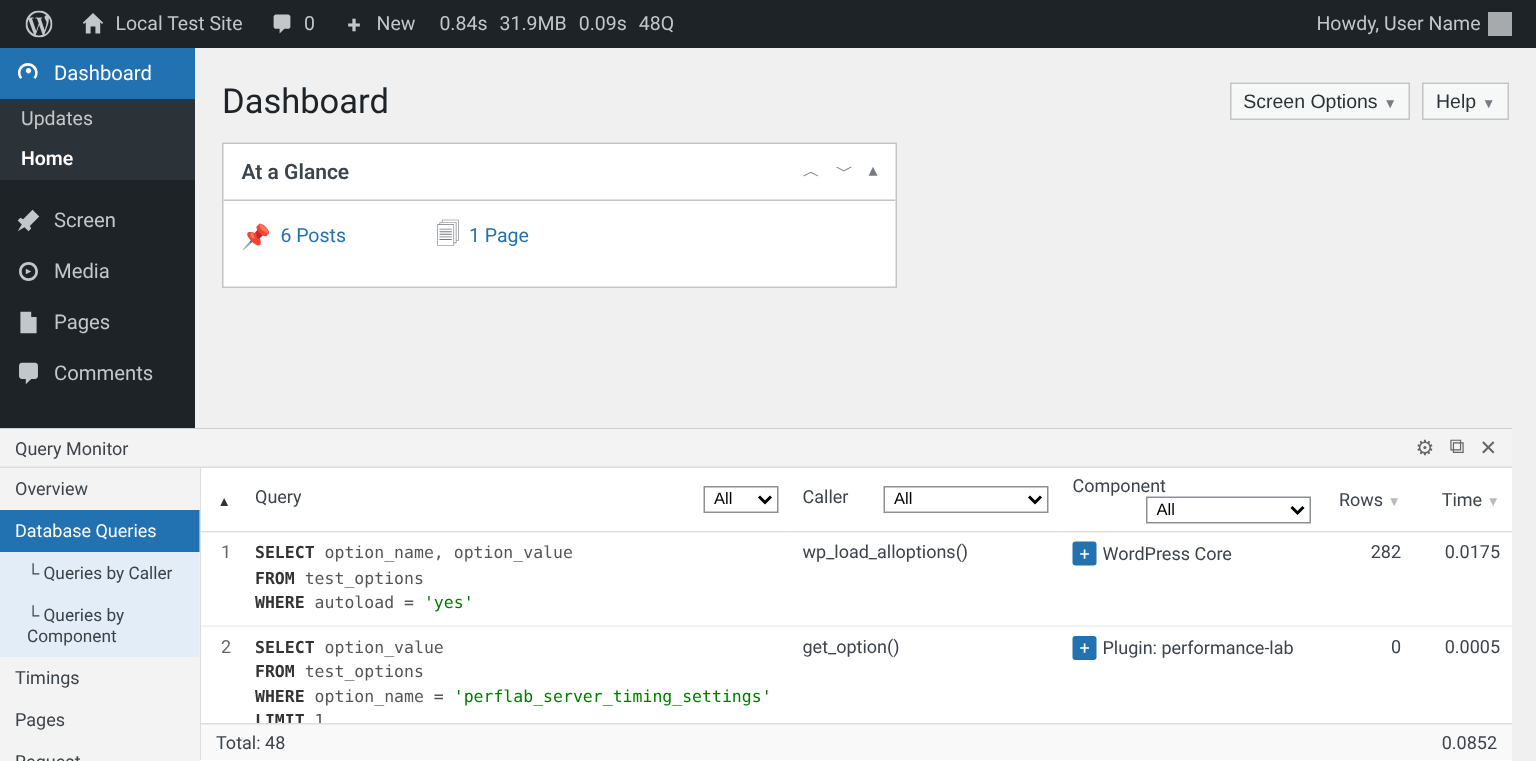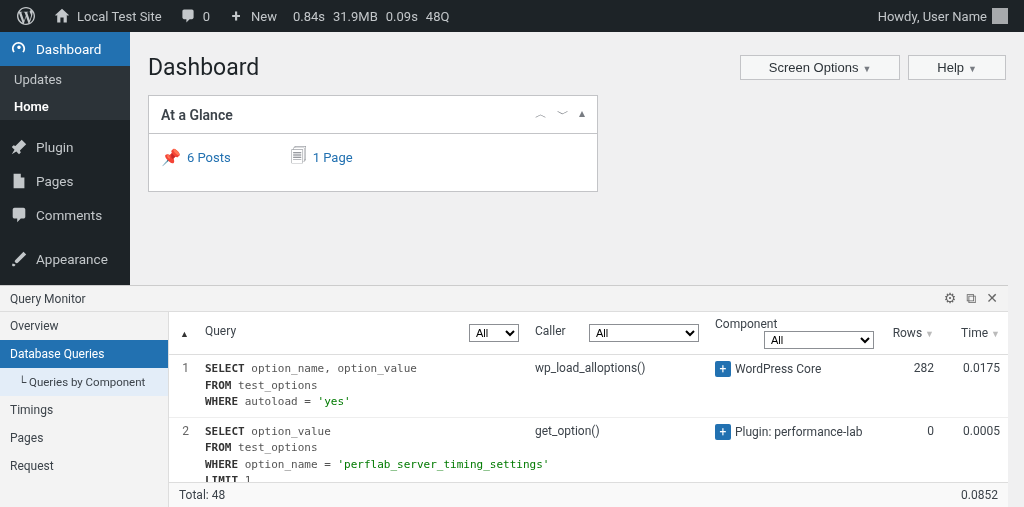--- a/index.html
+++ b/index.html
@@ -22,21 +22,21 @@
 .submenu .menu-item { padding: 6px 12px 6px 14px; font-size: 13px; }
 .submenu .menu-item.current-sub { color: #fff; font-weight: 600; background: transparent; }
 .menu-sep { height: 10px; }
 .menu-icon { width: 18px; height: 18px; display: inline-flex; align-items: center; justify-content: center; }
 
 
 .content { flex: 1; padding: 0 18px; position: relative; overflow: auto; }
 .header-row { display: flex; justify-content: space-between; align-items: center; padding: 22px 0 14px; }
 .page-title { font-size: 23px; font-weight: 400; color: #1d2327; }
 .header-actions { display: flex; gap: 8px; }
-.panel-btn { background: #f6f7f7; border: 1px solid #c3c4c7; padding: 4px 28px; font-size: 13px; cursor: pointer; color: #2c3338; }
+.panel-btn { background: #f6f7f7; border: 1px solid #c3c4c7; padding: 4px 8px; font-size: 13px; cursor: pointer; color: #2c3338; }
 .panel-btn .tri { font-size: 9px; color: #787c82; margin-left: 4px; }
 
 .postbox { background: #fff; border: 1px solid #c3c4c7; width: 450px; }
 .postbox-header { display: flex; justify-content: space-between; align-items: center; padding: 10px 12px; border-bottom: 1px solid #c3c4c7; }
 .postbox-header h2 { font-size: 14px; font-weight: 600; }
 .postbox-controls { display: flex; gap: 10px; color: #787c82; font-size: 12px; }
 .postbox-controls span { cursor: pointer; }
 .postbox-body { padding: 10px 12px; }
 .glance-row { display: flex; gap: 60px; margin-bottom: 10px; }
 .glance-item { display: flex; align-items: center; gap: 6px; color: #2271b1; cursor: pointer; }
@@ -44,21 +44,21 @@
 .wp-version { color: #50575e; font-size: 13px; }
 .wp-version a { color: #2271b1; text-decoration: underline; cursor: pointer; }
 
 
 .qm { position: fixed; bottom: 0; left: 0; right: 16px; height: 222px; background: #fff; border-top: 1px solid #ccc; display: flex; flex-direction: column; font-size: 12px; }
 .qm-title-bar { display: flex; justify-content: space-between; align-items: center; border-bottom: 1px solid #ddd; background: #f3f3f3; height: 26px; }
 .qm-title { padding: 4px 10px; color: #3c434a; }
 .qm-title-actions { display: flex; gap: 10px; padding-right: 10px; color: #666; font-size: 14px; }
 .qm-title-actions span { cursor: pointer; }
 .qm-body { display: flex; flex: 1; overflow: hidden; }
-.qm-sidebar { width: 169px; flex-shrink: 0; background: #f3f3f3; border-right: 1px solid #ddd; overflow: auto; }
+.qm-sidebar { width: 134px; flex-shrink: 0; background: #f3f3f3; border-right: 1px solid #ddd; overflow: auto; }
 .qm-nav-item { padding: 7px 10px; cursor: pointer; color: #3c434a; border-bottom: 0; }
 .qm-nav-item.active { background: #2271b1; color: #fff; }
 .qm-nav-item.sub { padding-left: 18px; background: #e3edf8; font-size: 11.5px; }
 .qm-main { flex: 1; display: flex; flex-direction: column; overflow: hidden; }
 .qm-table-wrap { flex: 1; overflow: auto; }
 .qm-table { width: 100%; border-collapse: collapse; table-layout: fixed; }
 .qm-table th { text-align: left; font-weight: 400; color: #3c434a; padding: 5px 8px; border-bottom: 1px solid #ddd; background: #fff; position: sticky; top: 0; font-size: 12px; }
 .qm-table th.num, .qm-table td.num { text-align: right; }
 .qm-table td { padding: 6px 8px; border-bottom: 1px solid #eee; vertical-align: top; font-size: 12px; }
 .qm-table td.idx { text-align: right; color: #666; width: 26px; }
@@ -138,21 +138,29 @@
           <span>Home</span>
         </div>
     </div>
     <div class="menu-sep"></div>
     <div class="menu-item top">
       <span class="menu-icon">
           <svg width="18" height="18" viewBox="0 0 20 20" fill="currentColor">
             <path d="M13 2l-7 7-2-1-2 2 3 3-3 5 5-3 3 3 2-2-1-2 7-7z"></path>
           </svg>
         </span>
-      <span>Plugin</span>
+      <span>Screen</span>
+    </div>
+    <div class="menu-item top">
+      <span class="menu-icon">
+          <svg width="18" height="18" viewBox="0 0 20 20" fill="currentColor">
+            <path d="M10 3c-4 0-7 3-7 7s3 7 7 7 7-3 7-7-3-7-7-7zm0 12c-2.8 0-5-2.2-5-5s2.2-5 5-5 5 2.2 5 5-2.2 5-5 5zm-2-7v4l4-2z"></path>
+          </svg>
+        </span>
+      <span>Media</span>
     </div>
     <div class="menu-item top">
       <span class="menu-icon">
           <svg width="18" height="18" viewBox="0 0 20 20" fill="currentColor">
             <path d="M4 2h8l4 4v12H4zM12 2v4h4"></path>
           </svg>
         </span>
       <span>Pages</span>
     </div>
     <div class="menu-item top">
@@ -214,20 +222,21 @@
     <div class="qm-title-actions">
       <span>⚙</span>
       <span>⧉</span>
       <span>✕</span>
     </div>
   </div>
   <div class="qm-body">
     <div class="qm-sidebar">
       <div class="qm-nav-item">Overview</div>
       <div class="qm-nav-item active">Database Queries</div>
+      <div class="qm-nav-item sub">└ Queries by Caller</div>
       <div class="qm-nav-item sub">└ Queries by Component</div>
       <div class="qm-nav-item">Timings</div>
       <div class="qm-nav-item">Pages</div>
       <div class="qm-nav-item">Request</div>
 
     </div>
     <div class="qm-main">
       <div class="qm-table-wrap">
         <table class="qm-table">
           <colgroup>

